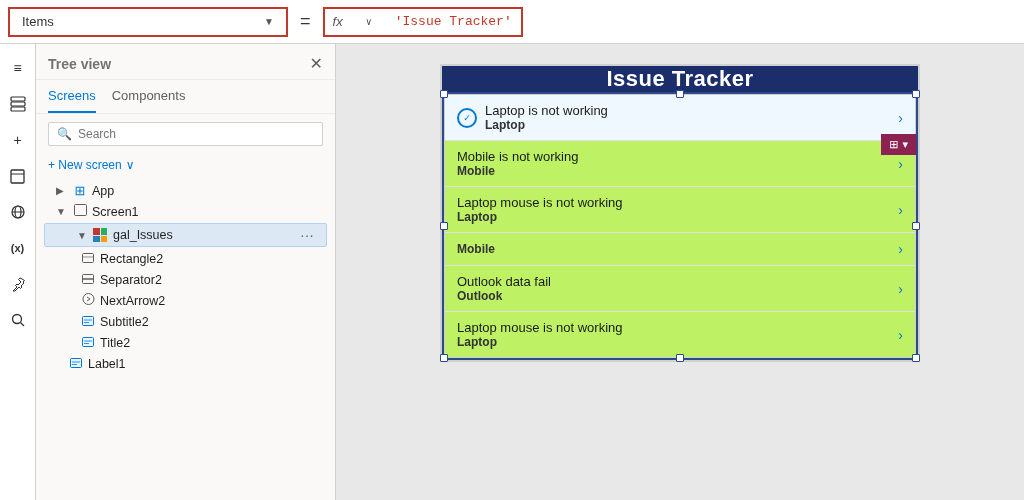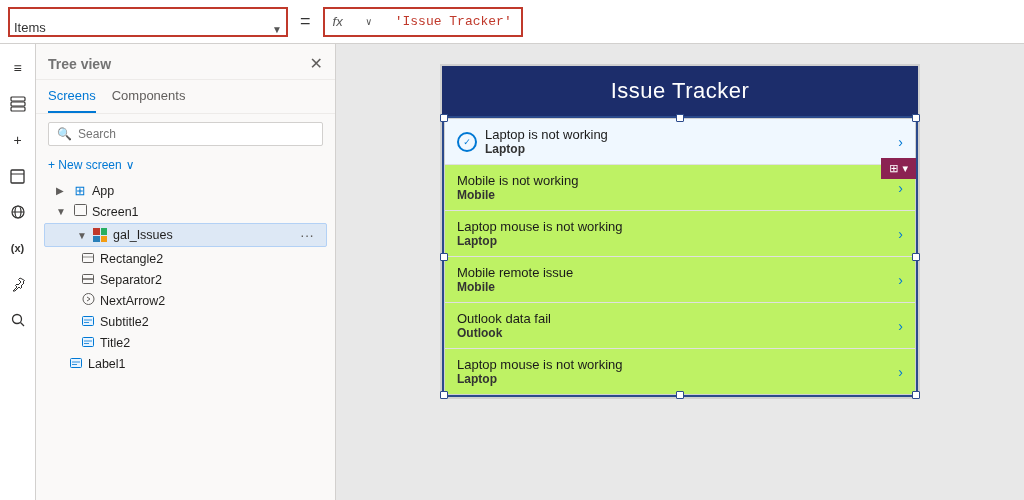--- a/index.html
+++ b/index.html
@@ -11,25 +11,25 @@
       align-items: center;
       height: 44px;
       background: #fff;
       border-bottom: 1px solid #d2d0ce;
       padding: 0 8px;
       gap: 8px;
       flex-shrink: 0;
     }
     .items-dropdown {
       display: flex;
-      align-items: flex-end;
+      align-items: center;
       border: 2px solid #c0392b;
       background: #fff;
       height: 30px;
-      padding: 0 4px;
+      padding: 0 12px;
       min-width: 280px;
       font-size: 13px;
       color: #333;
       cursor: pointer;
       justify-content: space-between;
     }
     .items-dropdown .chevron {
       font-size: 10px;
       color: #555;
       margin-left: 8px;
@@ -256,23 +256,22 @@
     .handle.bottom-center { bottom: -4px; left: calc(50% - 4px); }
     .handle.bottom-right { bottom: -4px; right: -4px; }
     .handle.mid-left { top: calc(50% - 4px); left: -4px; }
     .handle.mid-right { top: calc(50% - 4px); right: -4px; }
 
     
     .app-header {
       background: #1c2d6b;
       color: #fff;
       text-align: center;
-      padding: 12px;
       font-size: 22px;
-      font-weight: 400;
+      font-weight: 700;
       letter-spacing: 0.5px;
     }
 
     
     .corner-btn {
       position: absolute;
       top: 40px;
       right: 0;
       background: #8b2252;
       color: #fff;
@@ -556,21 +555,20 @@
           <div class="issue-item">
             <div class="issue-text">
               <div class="issue-title">Laptop mouse is not working</div>
               <div class="issue-subtitle">Laptop</div>
             </div>
             <span class="issue-chevron">›</span>
           </div>
 
           <div class="issue-item">
             <div class="issue-text">
-              <div class="issue-title">Mobile remote issue</div>
               <div class="issue-subtitle">Mobile</div>
             </div>
             <span class="issue-chevron">›</span>
           </div>
 
           <div class="issue-item">
             <div class="issue-text">
               <div class="issue-title">Outlook data fail</div>
               <div class="issue-subtitle">Outlook</div>
             </div>

